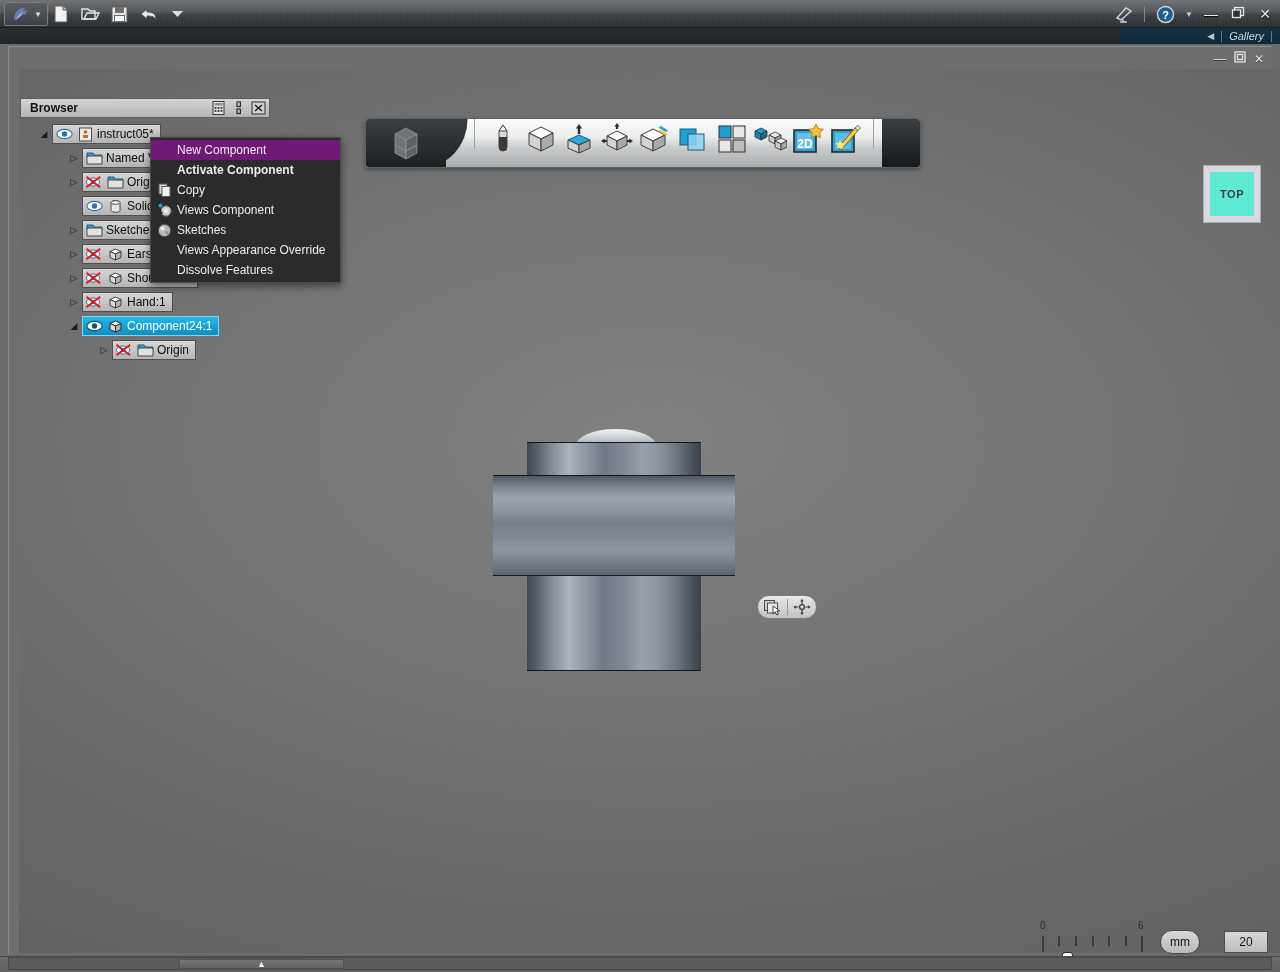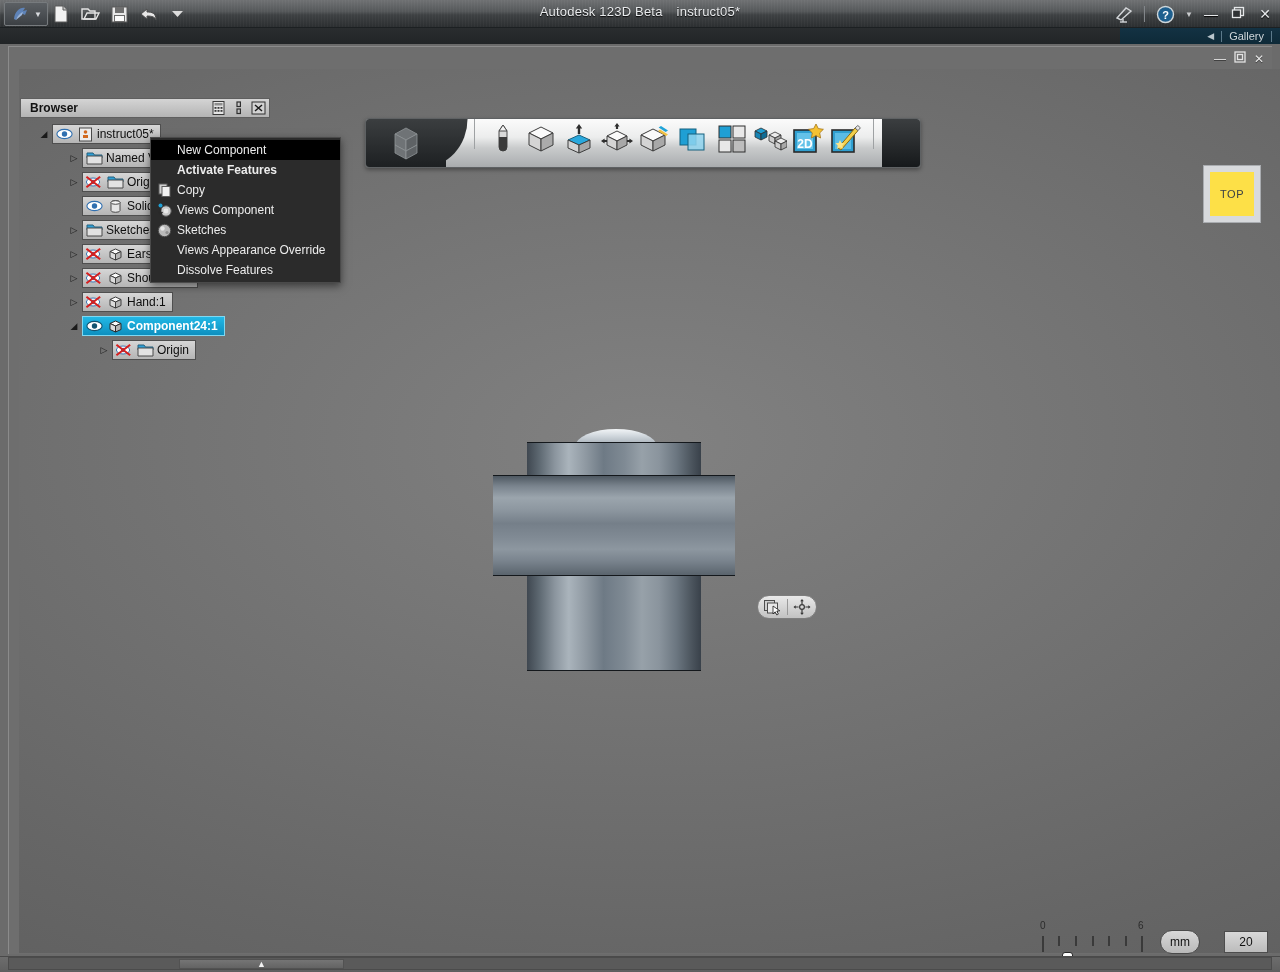--- a/index.html
+++ b/index.html
@@ -45,21 +45,21 @@
   
   .bar2 {
     position:absolute; left:0; top:28px; width:1280px; height:16px;
     background: linear-gradient(to bottom,#2a2d2f,#222527);
   }
   .bar2 .rightwell {
     position:absolute; right:0; top:0; height:16px; width:160px;
     background: linear-gradient(to bottom,#133243,#0e2a38);
     display:flex; align-items:center; justify-content:flex-end; gap:7px; padding-right:8px;
   }
-  .bar2 .glabel { color:#cfd6da; font-size:11px; }
+  .bar2 .glabel { color:#cfd6da; font-size:11px;font-style:italic; }
   .bar2 .vsep { width:1px; height:11px; background:#5c7a8b; }
   .bar2 .arrow { color:#b9c5cc; font-size:9px; }
 
   
   .workspace {
     position:absolute; left:0; top:44px; width:1280px; height:912px;
     background:#6b6b6b;
   }
   .doc-frame {
     position:absolute; left:8px; top:2px; width:1264px; height:908px;
@@ -108,23 +108,23 @@
   .minibar .mb { flex:1; height:100%; display:flex; align-items:center; justify-content:center; }
   .minibar .mbsep { width:1px; height:16px; background:#9a9a9a; }
 
   
   .viewcube {
     position:absolute; left:1184px; top:96px; width:58px; height:58px;
     background:#d8dadd; border:1px solid #a9acb0;
     display:flex; align-items:center; justify-content:center;
   }
   .viewcube .face {
-    width:44px; height:44px; background:#fde047;
+    width:44px; height:44px; background:#5eead4;
     display:flex; align-items:center; justify-content:center;
-    color:#3a4046; font-size:11px; font-weight:normal; letter-spacing:.6px;
+    color:#3a4046; font-size:11px; font-weight:bold; letter-spacing:.6px;
   }
 
   
   .maintb {
     position:absolute; left:365px; top:74px; width:556px; height:50px;
     background: linear-gradient(to bottom,#fbfbfb 0%, #eceded 38%, #c9cbcc 60%, #a9acae 100%);
     border:1px solid #5e6163; border-radius:4px;
     box-shadow:0 2px 4px rgba(0,0,0,.35);
     display:flex; align-items:flex-start;
   }
@@ -174,36 +174,36 @@
     width:12px; height:12px; margin-right:2px; color:#1a1a1a; font-size:9px;
     display:flex; align-items:center; justify-content:center;
   }
   .node {
     display:inline-flex; align-items:center; gap:3px; height:20px; padding:0 6px 0 2px;
     background: linear-gradient(to bottom,#d6d6d6,#b5b5b5);
     border:1px solid #4f4f4f;
   }
   .node.sel { background: linear-gradient(to bottom,#22b8e6,#0d8fbf); border-color:#7fd8f2; }
   .node .nlabel { font-size:12px; color:#0d0d0d; white-space:nowrap; }
-  .node.sel .nlabel { color:#ffffff; font-weight:bold; }
+  .node.sel .nlabel { color:#ffffff; font-weight:normal; }
 
   .ico { width:18px; height:16px; display:inline-flex; align-items:center; justify-content:center; position:relative; }
 
   
   .ctxmenu {
     position:absolute; left:150px; top:93px; width:191px;
     background:#2b2b2b; border:1px solid #4a4a4a;
     box-shadow:0 3px 8px rgba(0,0,0,.5);
     z-index:60; padding:2px 0;
   }
   .ctxitem {
     height:20px; display:flex; align-items:center; gap:5px; padding:0 6px;
     color:#ececec; font-size:12px; white-space:nowrap;
   }
-  .ctxitem.hl { background:#000000; }
+  .ctxitem.hl { background:#701a75; }
   .ctxitem.bold { font-weight:bold; }
   .ctxitem .cico { width:15px; height:15px; display:flex; align-items:center; justify-content:center; }
 
   
   .scaleWidget { position:absolute; left:1036px; top:870px; width:236px; height:72px; }
   .ruler { position:absolute; left:6px; top:22px; width:100px; height:20px; }
   .rtick { position:absolute; top:0; width:2px; background:#3a3a3a; }
   .rlabel { position:absolute; font-size:10px; color:#2b2b2b; top:-16px; }
   .rhandle {
     position:absolute; left:20px; top:16px; width:11px; height:21px;
@@ -291,23 +291,20 @@
             <path d="M8 3 L2 8 L8 13 V10 c5 0 8 1 9 4 C17 7 13 6 8 6 Z" fill="#e7e7e7" stroke="#4d4d4d"></path>
           </svg>
       </div>
       <div class="qicon">
         <svg width="13" height="10" viewBox="0 0 13 10">
             <path d="M1 2h11l-5.5 6z" fill="#dcdcdc"></path>
           </svg>
       </div>
     </div>
 
-    <div class="title-text">
-      <span>Autodesk 123D Beta</span><span class="doc">instruct05*</span>
-    </div>
 
     <div class="winctl">
       <div class="qicon">
         <svg width="20" height="18" viewBox="0 0 20 18">
             <path d="M3 13 L12 3 L17 6 L7 15 Z" fill="none" stroke="#d3d6d9" stroke-width="1.4"></path>
             <path d="M9 14 v3" stroke="#d3d6d9" stroke-width="1.4"></path>
             <path d="M6 17h7" stroke="#d3d6d9" stroke-width="1.4"></path>
           </svg>
       </div>
       <div class="sep"></div>
@@ -722,21 +719,21 @@
       </div>
     </div>
 
     <div class="ctxmenu">
       <div class="ctxitem hl">
         <span class="cico"></span>
         <span>New Component</span>
       </div>
       <div class="ctxitem bold">
         <span class="cico"></span>
-        <span>Activate Features</span>
+        <span>Activate Component</span>
       </div>
       <div class="ctxitem">
         <span class="cico">
           <svg width="14" height="14" viewBox="0 0 14 14">
               <rect x="1" y="1" width="8" height="10" fill="#cfcfcf" stroke="#5a5a5a"></rect>
               <rect x="4" y="3.5" width="8" height="10" fill="#f0f0f0" stroke="#5a5a5a"></rect>
             </svg>
         </span>
         <span>Copy</span>
       </div>

